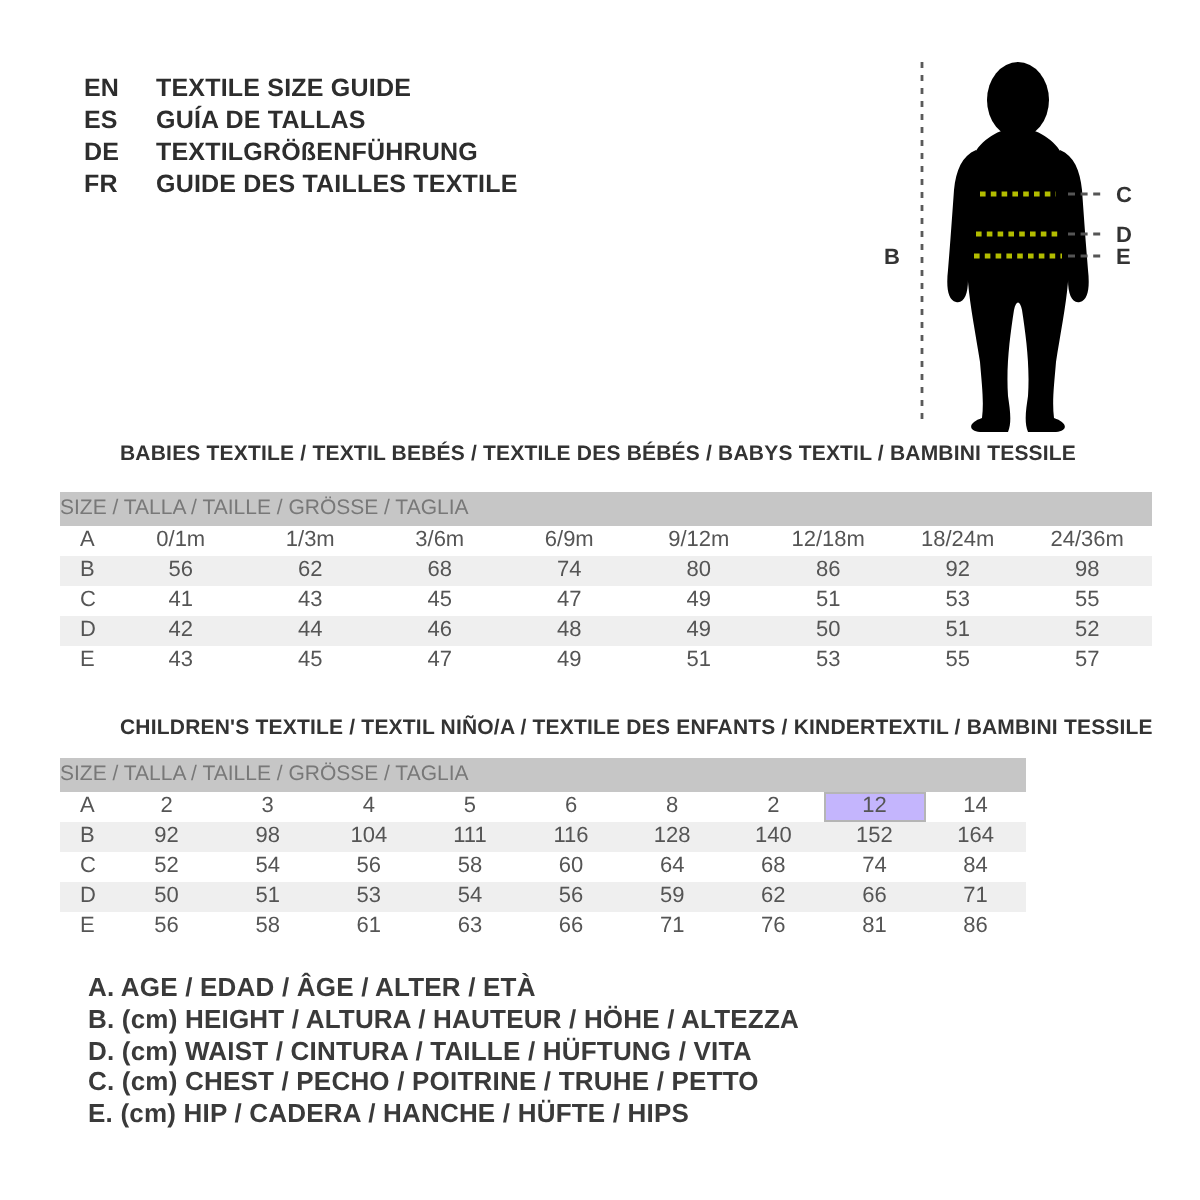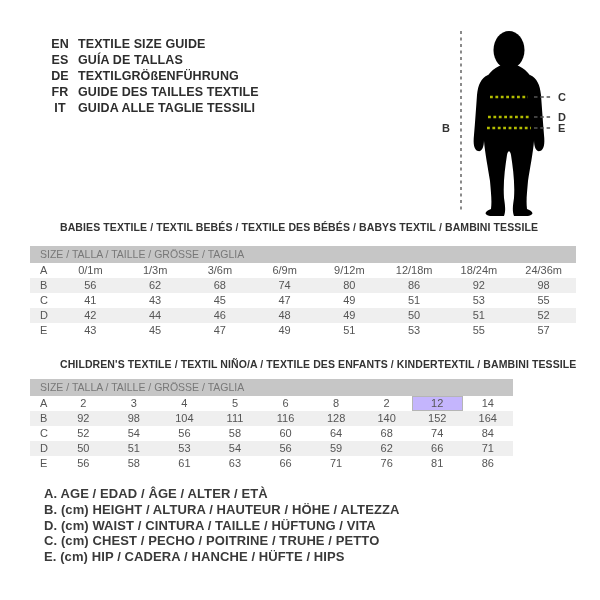--- a/index.html
+++ b/index.html
@@ -1,36 +1,36 @@
 <!DOCTYPE html>
 <html><head>
 <meta charset="utf-8">
 <style>
   html,body{margin:0;padding:0;background:#fff;}
   body{width:600px;height:600px;font-family:"Liberation Sans",sans-serif;-webkit-font-smoothing:antialiased;}
   .page{position:relative;width:600px;height:600px;background:#fff;overflow:hidden;}
 
   
-  .lang-list{position:absolute;left:42px;top:36px;color:#2d2d2d;font-size:12.5px;font-weight:bold;letter-spacing:.1px;text-align:center;}
+  .lang-list{position:absolute;left:42px;top:36px;color:#2d2d2d;font-size:12.5px;font-weight:bold;letter-spacing:.1px;}
   .lang-row{display:flex;height:16px;line-height:16px;}
   .lang-code{width:36px;flex:none;}
 
   
   .figure-wrap{position:absolute;left:438px;top:13px;width:162px;height:218px;}
 
   
   .sec-title{position:absolute;left:40px;font-size:10.5px;font-weight:bold;color:#333;letter-spacing:.1px;white-space:nowrap;margin-left:20px;}
   #babies-title{top:221px;}
   #children-title{top:358px;}
 
   
   .size-table{position:absolute;left:30px;}
   #babies-table{top:246px;width:546px;}
   #children-table{top:379px;width:483px;}
-  .size-head{height:17px;line-height:17px;background:#c6c6c6;color:#787878;font-size:10.5px;padding-left:10px;box-sizing:border-box;}
+  .size-head{height:17px;line-height:17px;background:#c6c6c6;color:#787878;font-size:10.5px;box-sizing:border-box;}
   .t-row{display:flex;height:15px;line-height:15px;font-size:11px;color:#555;}
   .t-row.alt{background:#efefef;}
   .t-cell{flex:1;text-align:center;overflow:hidden;}
   .t-cell.letter{flex:none;width:28px;padding-left:10px;box-sizing:border-box;text-align:left;}
   .t-cell.hl{box-shadow:inset 0 0 0 1px #b5b5b5;background:#c4b5fd;}
 
   
   .legend{position:absolute;left:44px;top:486px;font-size:13px;font-weight:bold;color:#3a3a3a;letter-spacing:.1px;}
   .legend-row{height:15.8px;line-height:15.8px;white-space:nowrap;}
 
@@ -50,24 +50,20 @@
       <span class="lang-code">ES</span>
       <span class="lang-label">GUÍA DE TALLAS</span>
     </div>
     <div class="lang-row">
       <span class="lang-code">DE</span>
       <span class="lang-label">TEXTILGRÖßENFÜHRUNG</span>
     </div>
     <div class="lang-row">
       <span class="lang-code">FR</span>
       <span class="lang-label">GUIDE DES TAILLES TEXTILE</span>
-    </div>
-    <div class="lang-row">
-      <span class="lang-code">IT</span>
-      <span class="lang-label">GUIDA ALLE TAGLIE TESSILI</span>
     </div>
   </div>
 
   <div class="figure-wrap">
     <svg width="162" height="218" viewBox="0 0 162 218">
 
       <line x1="23" y1="18" x2="23" y2="200" stroke="#5a5a5a" stroke-width="1.4" stroke-dasharray="3 3.5"></line>
       <text x="4" y="119" font-size="11" font-weight="bold" fill="#333">B</text>
 
       <g fill="#000">

